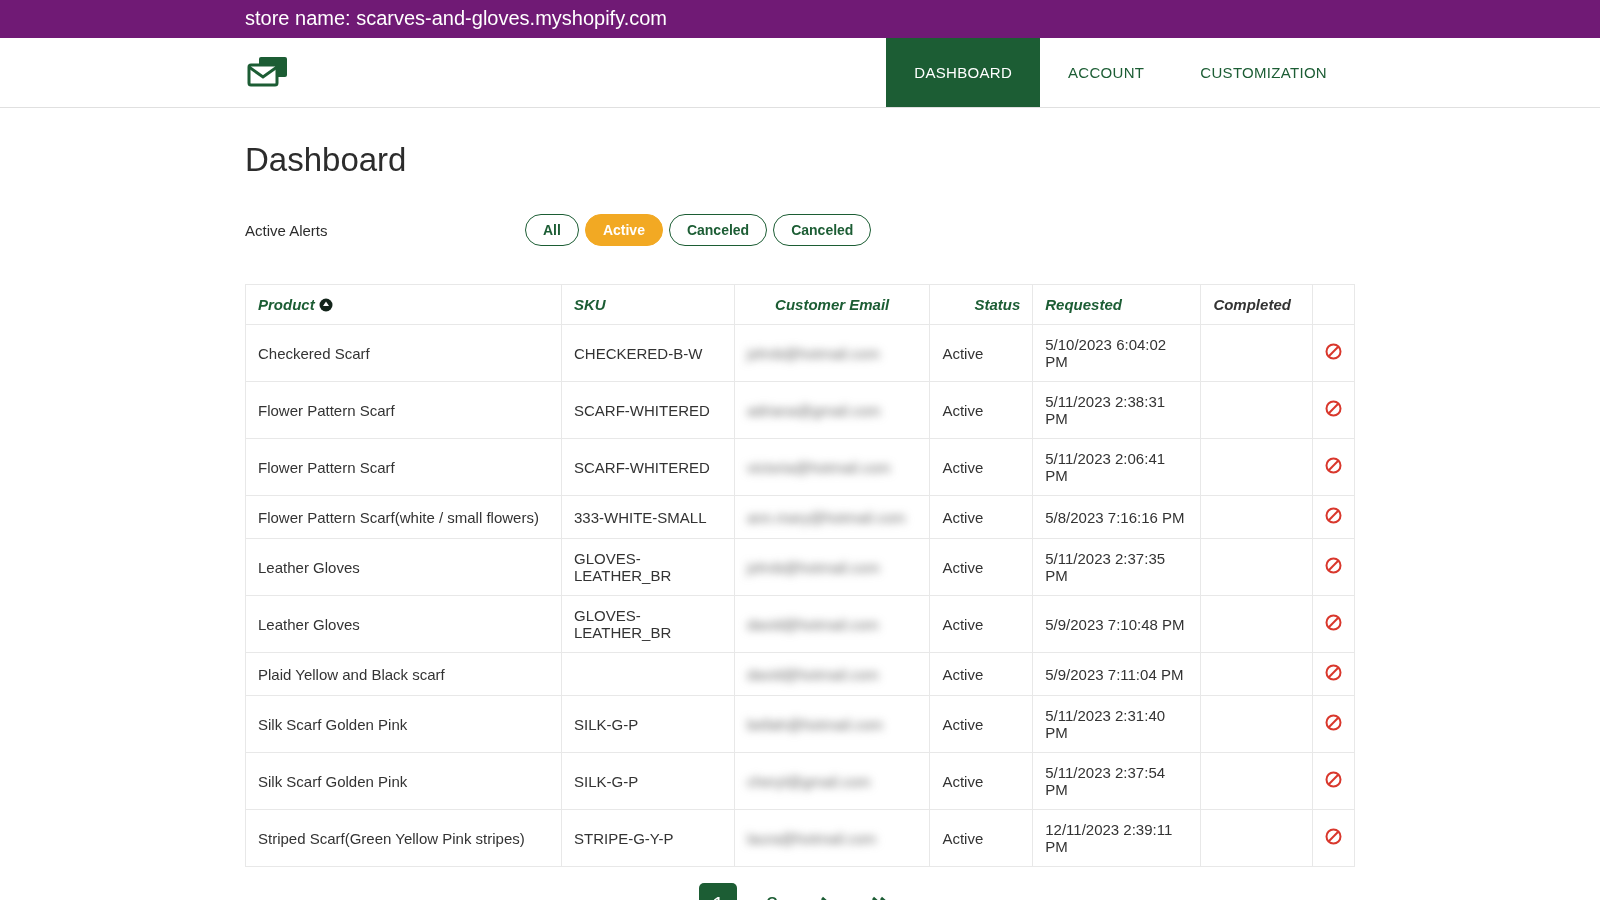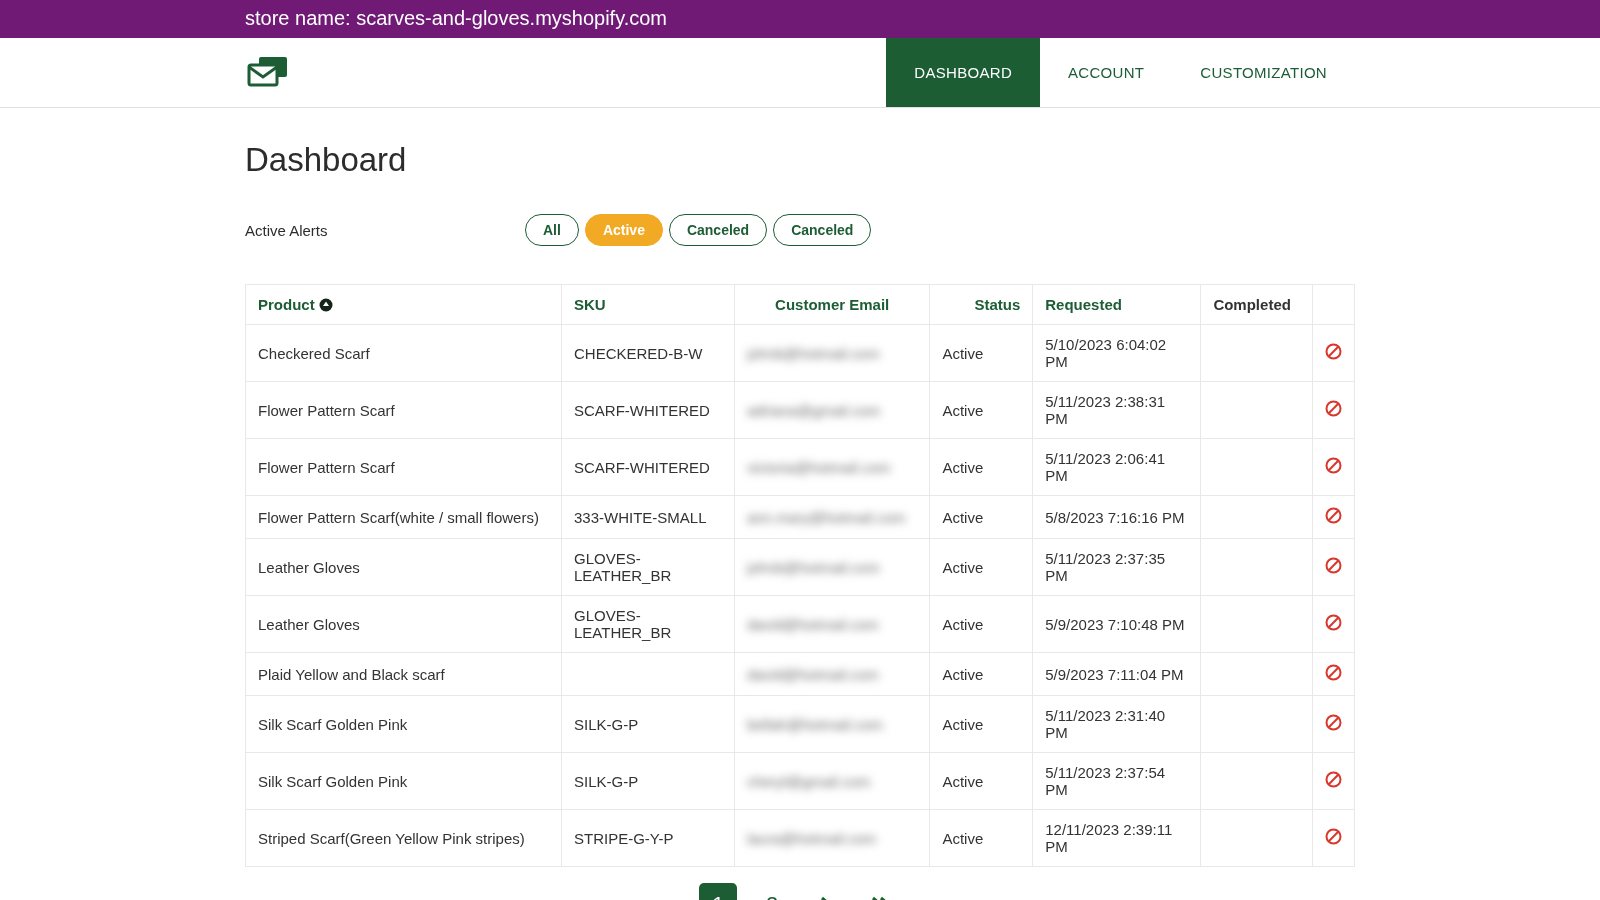--- a/index.html
+++ b/index.html
@@ -19,21 +19,21 @@
 h1 { font-size: 33px; font-weight: 400; color: #2c2c2c; margin-bottom: 35px; }
 
 .filter-row { display: flex; align-items: center; margin-bottom: 38px; }
 .filter-label { font-size: 15px; font-weight: 400; color: #2c2c2c; flex: 0 0 280px; }
 .pill-group { display: flex; gap: 6px; }
 .pill { border: 1.5px solid #1c5d34; background: #fff; color: #1c5d34; font-weight: 700; font-size: 14px; padding: 7px 17px; border-radius: 999px; cursor: pointer; }
 .pill.active { background: #f2a923; border-color: #f2a923; color: #fff; }
 
 table { width: 100%; border-collapse: collapse; border: 1px solid #e1e1e1; }
 th, td { text-align: left; padding: 11px 12px; border: 1px solid #e8e8e8; font-size: 15px; vertical-align: middle; }
-th { font-weight: 700; color: #1c5d34; }
+th { font-weight: 700; color: #1c5d34; font-style: italic; }
 th.sortable { cursor: pointer; }
 th.completed-col { color: #333; }
 td { color: #333; }
 td.email-cell span { filter: blur(4px); color: #6b6b6b; }
 .cancel-icon { cursor: pointer; display:inline-flex; }
 
 .pager { display: flex; justify-content: center; align-items: center; gap: 16px; padding: 16px 0 30px 0; }
 .page-btn { display: inline-flex; align-items: center; justify-content: center; min-width: 38px; height: 44px; padding: 0 10px; font-size: 22px; color: #1c5d34; background: #fff; cursor: pointer; border-radius: 5px; }
 .page-btn.current { background: #1c5d34; color: #fff; }
 

